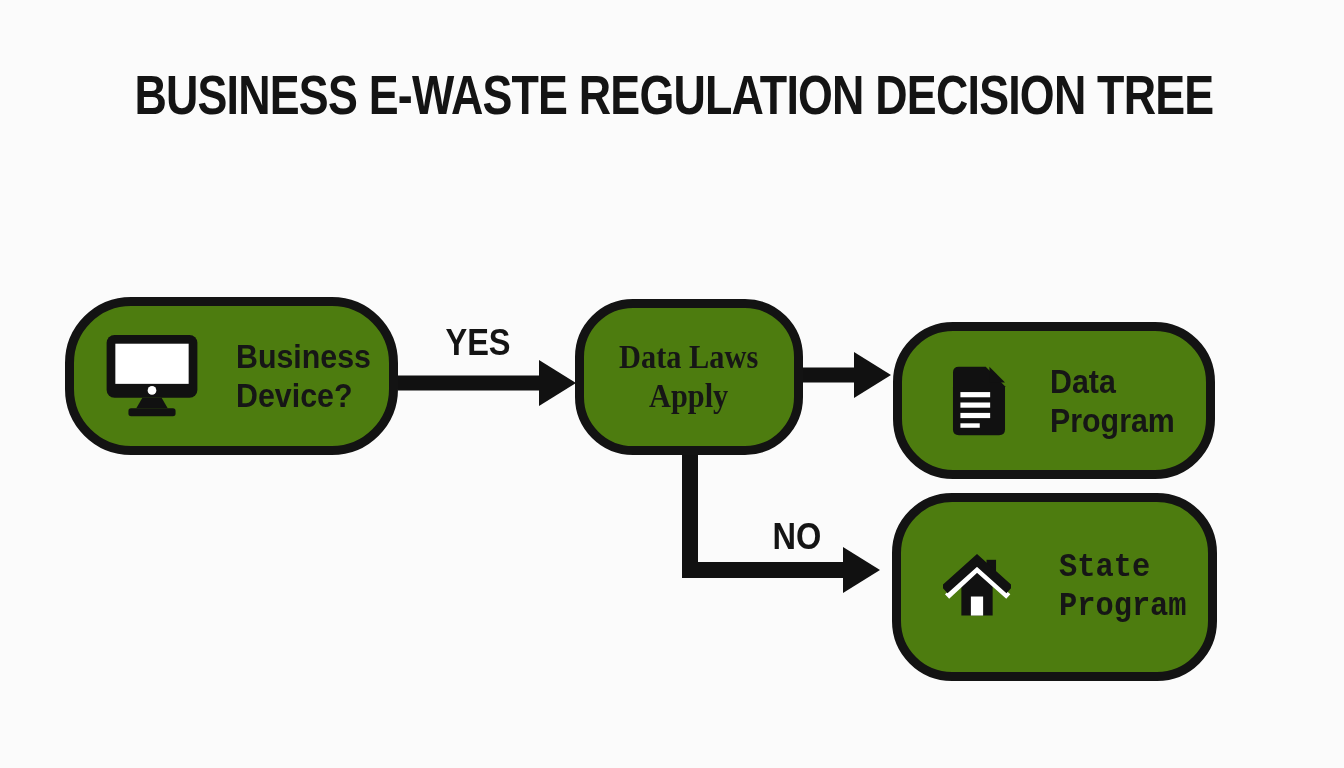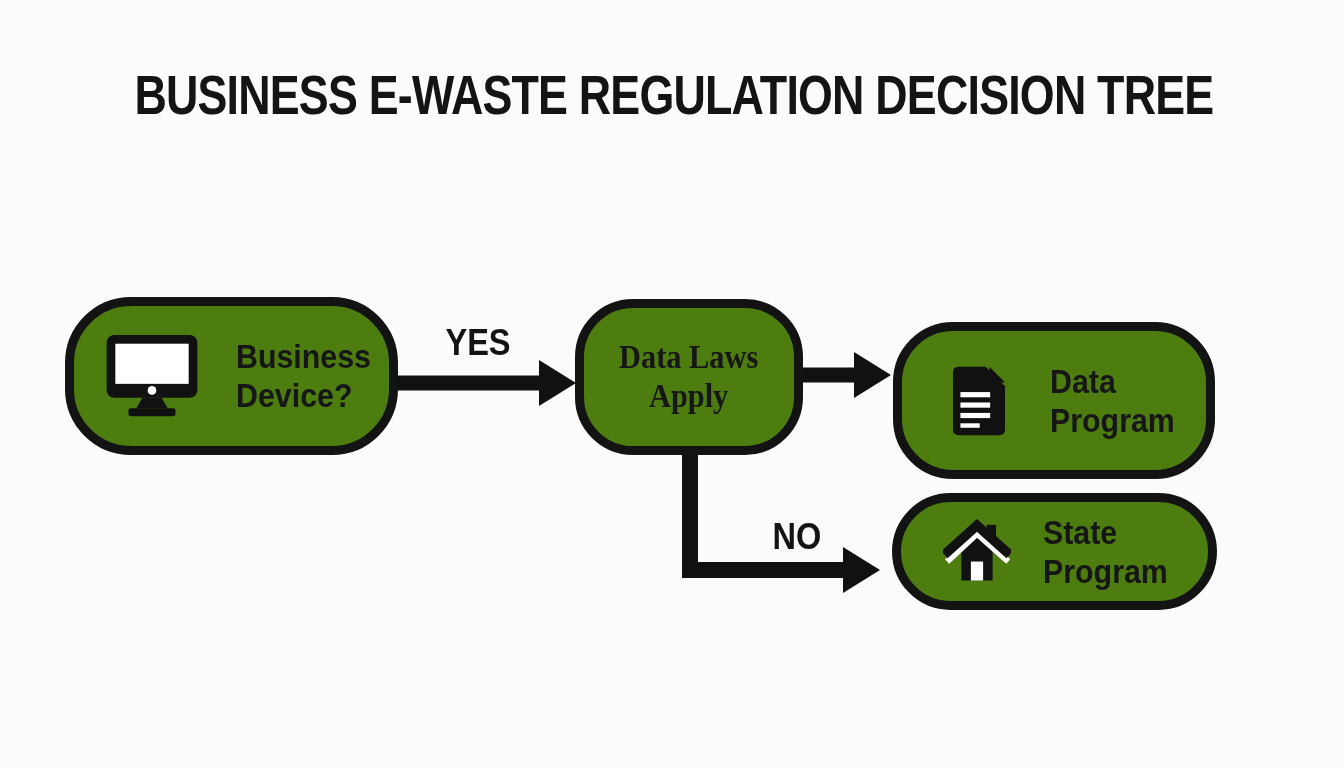--- a/index.html
+++ b/index.html
@@ -63,24 +63,25 @@
   .node-dataprogram {
     left: 893px; top: 298px;
     width: 322px; height: 157px;
     border-radius: 60px;
     padding-left: 48px;
     gap: 42px;
     margin-top: 24px;
   }
   .node-stateprogram {
     left: 892px; top: 493px;
-    width: 325px; height: 117px;
+    width: 325px; height: 188px;
     border-radius: 60px;
     padding-left: 42px;
-    gap: 32px;
+    gap: 48px;
+    font-family: Liberation Mono, monospace;
   }
   .node-label {
     font-size: 33px;
     line-height: 39px;
     font-weight: 700;
     white-space: pre-line;
     transform: scaleX(0.92);
     transform-origin: 0 50%;
   }
   .node-datalaws .node-label {

